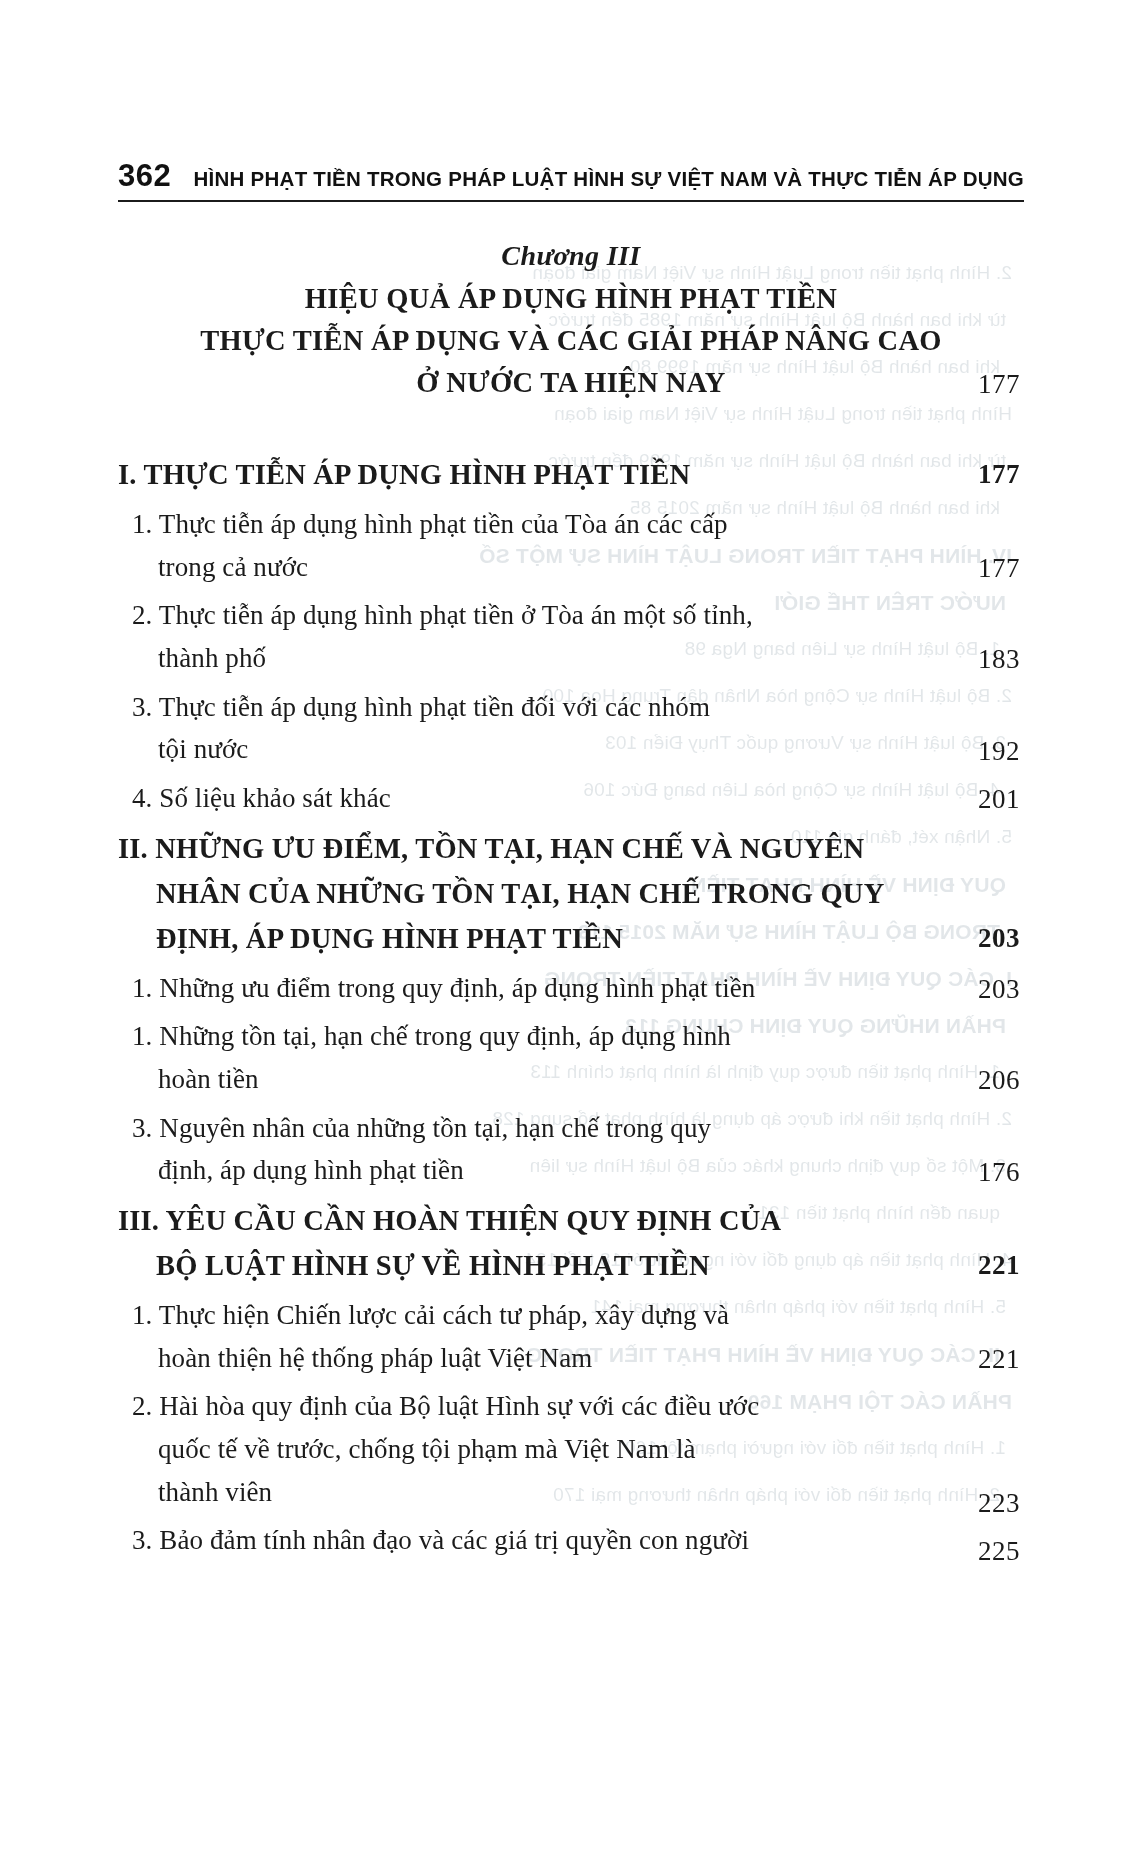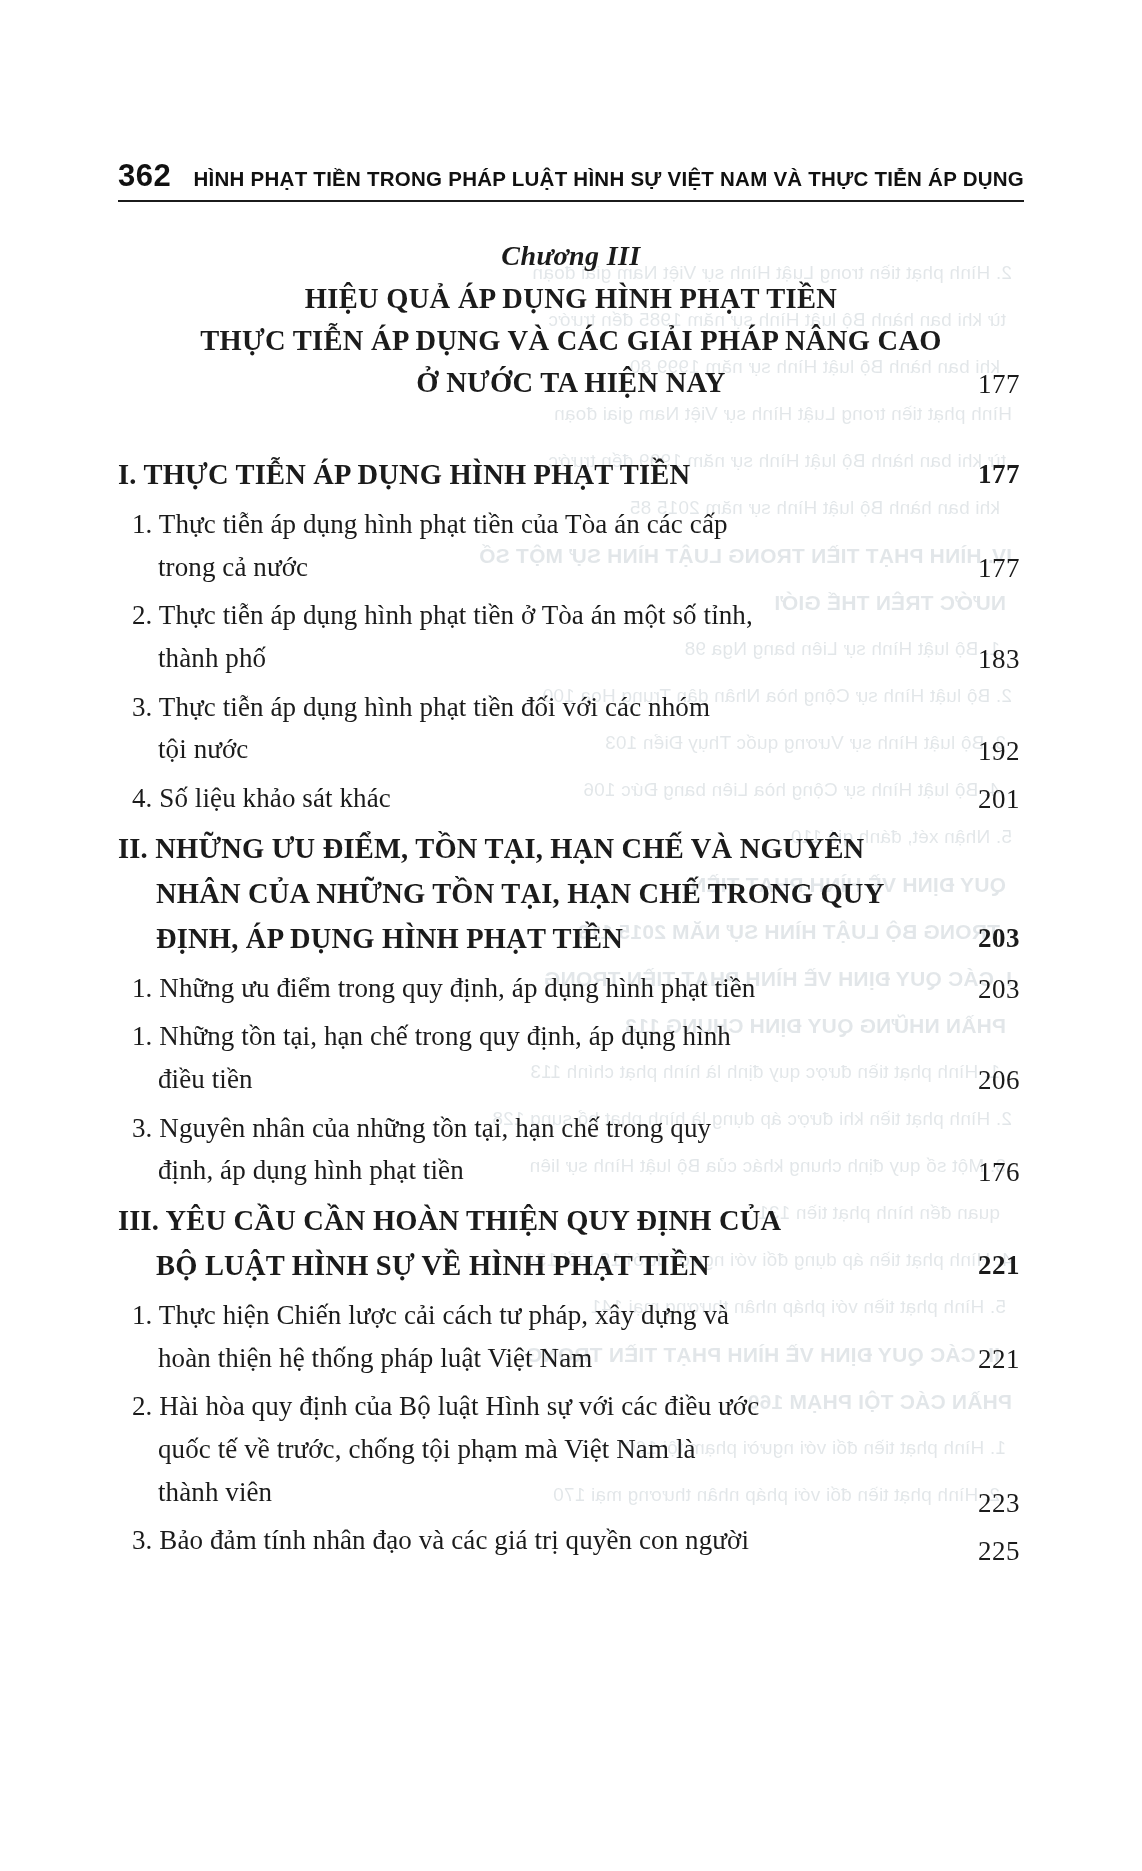--- a/index.html
+++ b/index.html
@@ -241,21 +241,21 @@
         <span class="line indent">NHÂN CỦA NHỮNG TỒN TẠI, HẠN CHẾ TRONG QUY</span>
         <span class="line indent">ĐỊNH, ÁP DỤNG HÌNH PHẠT TIỀN</span>
         <span class="entry-page" style="top: 96px;">203</span>
       </div>
       <div class="entry lvl-num sp-1">
         <span class="line">1. Những ưu điểm trong quy định, áp dụng hình phạt tiền</span>
         <span class="entry-page" style="top: 6px;">203</span>
       </div>
       <div class="entry lvl-num sp-1">
         <span class="line">1. Những tồn tại, hạn chế trong quy định, áp dụng hình</span>
-        <span class="line indent">điều tiền</span>
+        <span class="line indent">hoàn tiền</span>
         <span class="entry-page" style="top: 49px;">206</span>
       </div>
       <div class="entry lvl-num sp-1">
         <span class="line">3. Nguyên nhân của những tồn tại, hạn chế trong quy</span>
         <span class="line indent">định, áp dụng hình phạt tiền</span>
         <span class="entry-page" style="top: 49px;">176</span>
       </div>
       <div class="entry lvl-roman sp-1">
         <span class="line">III. YÊU CẦU CẦN HOÀN THIỆN QUY ĐỊNH CỦA</span>
         <span class="line indent">BỘ LUẬT HÌNH SỰ VỀ HÌNH PHẠT TIỀN</span>

